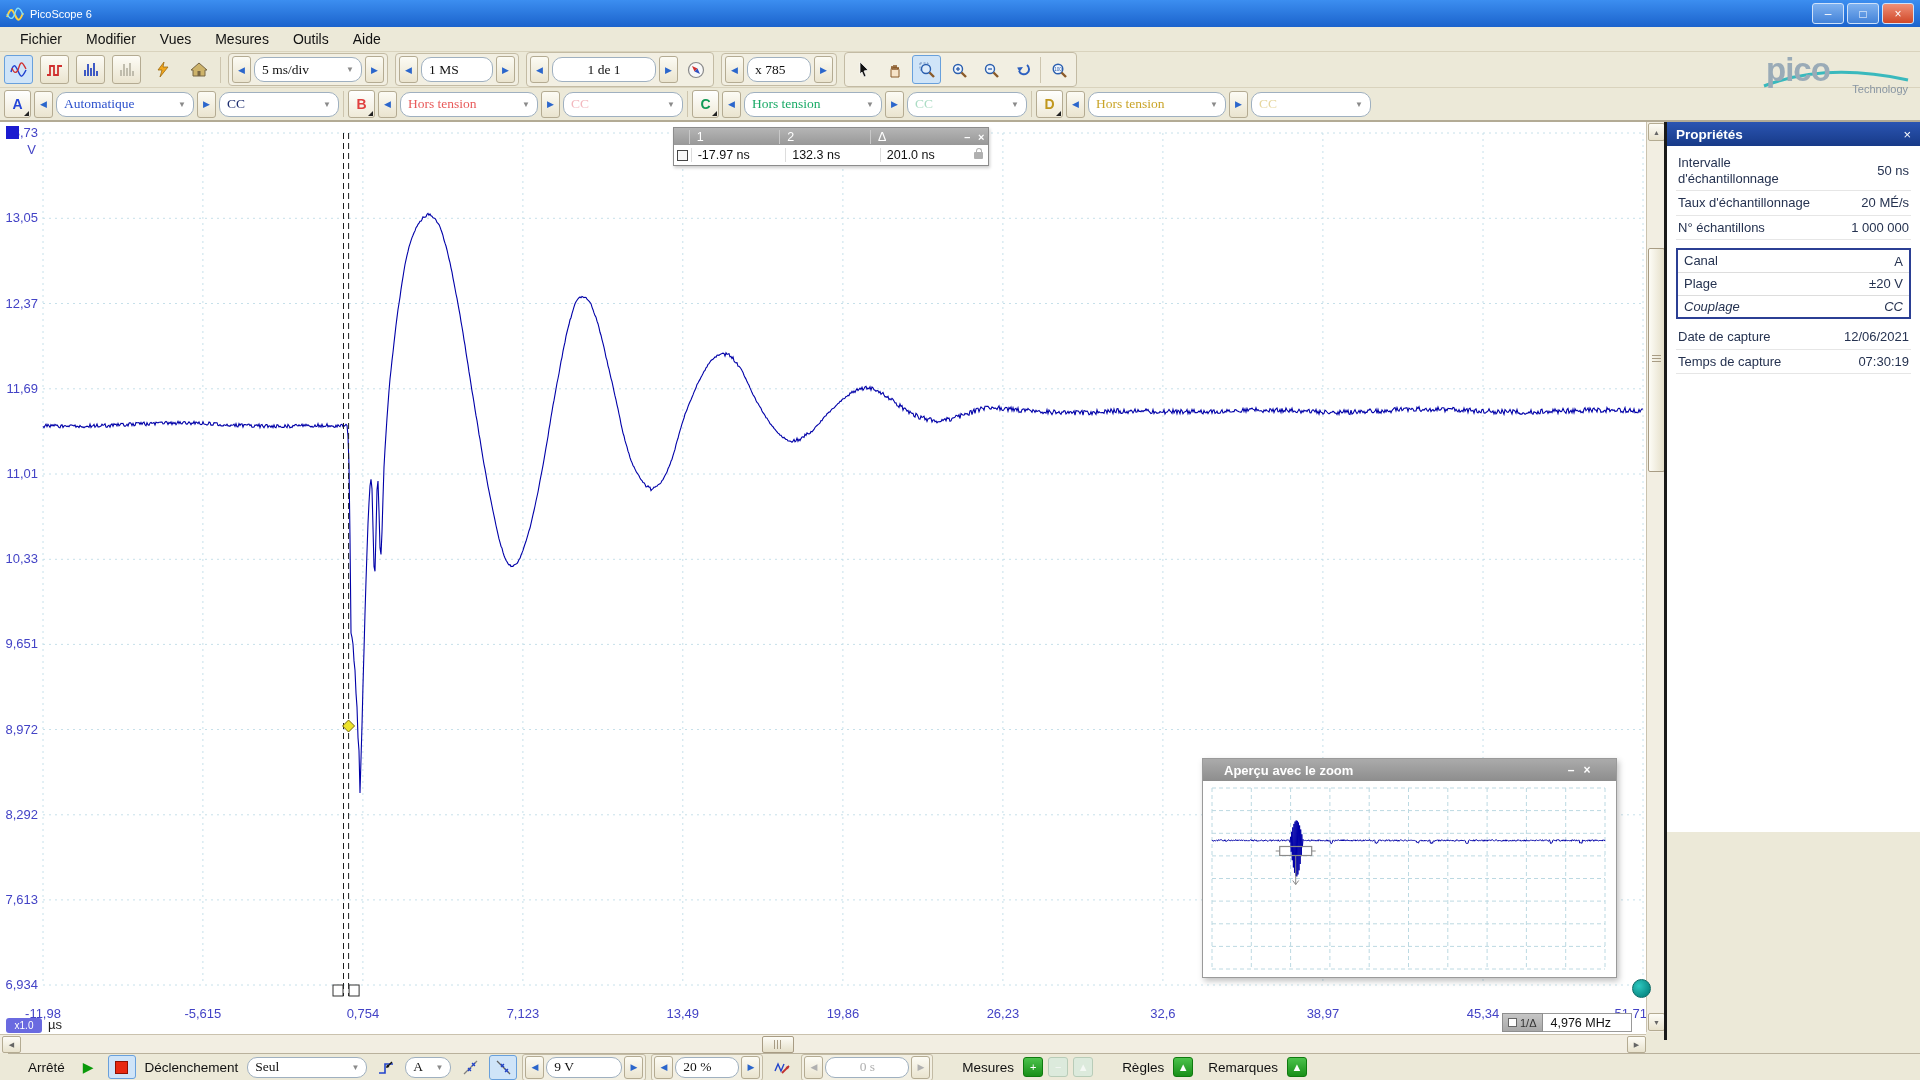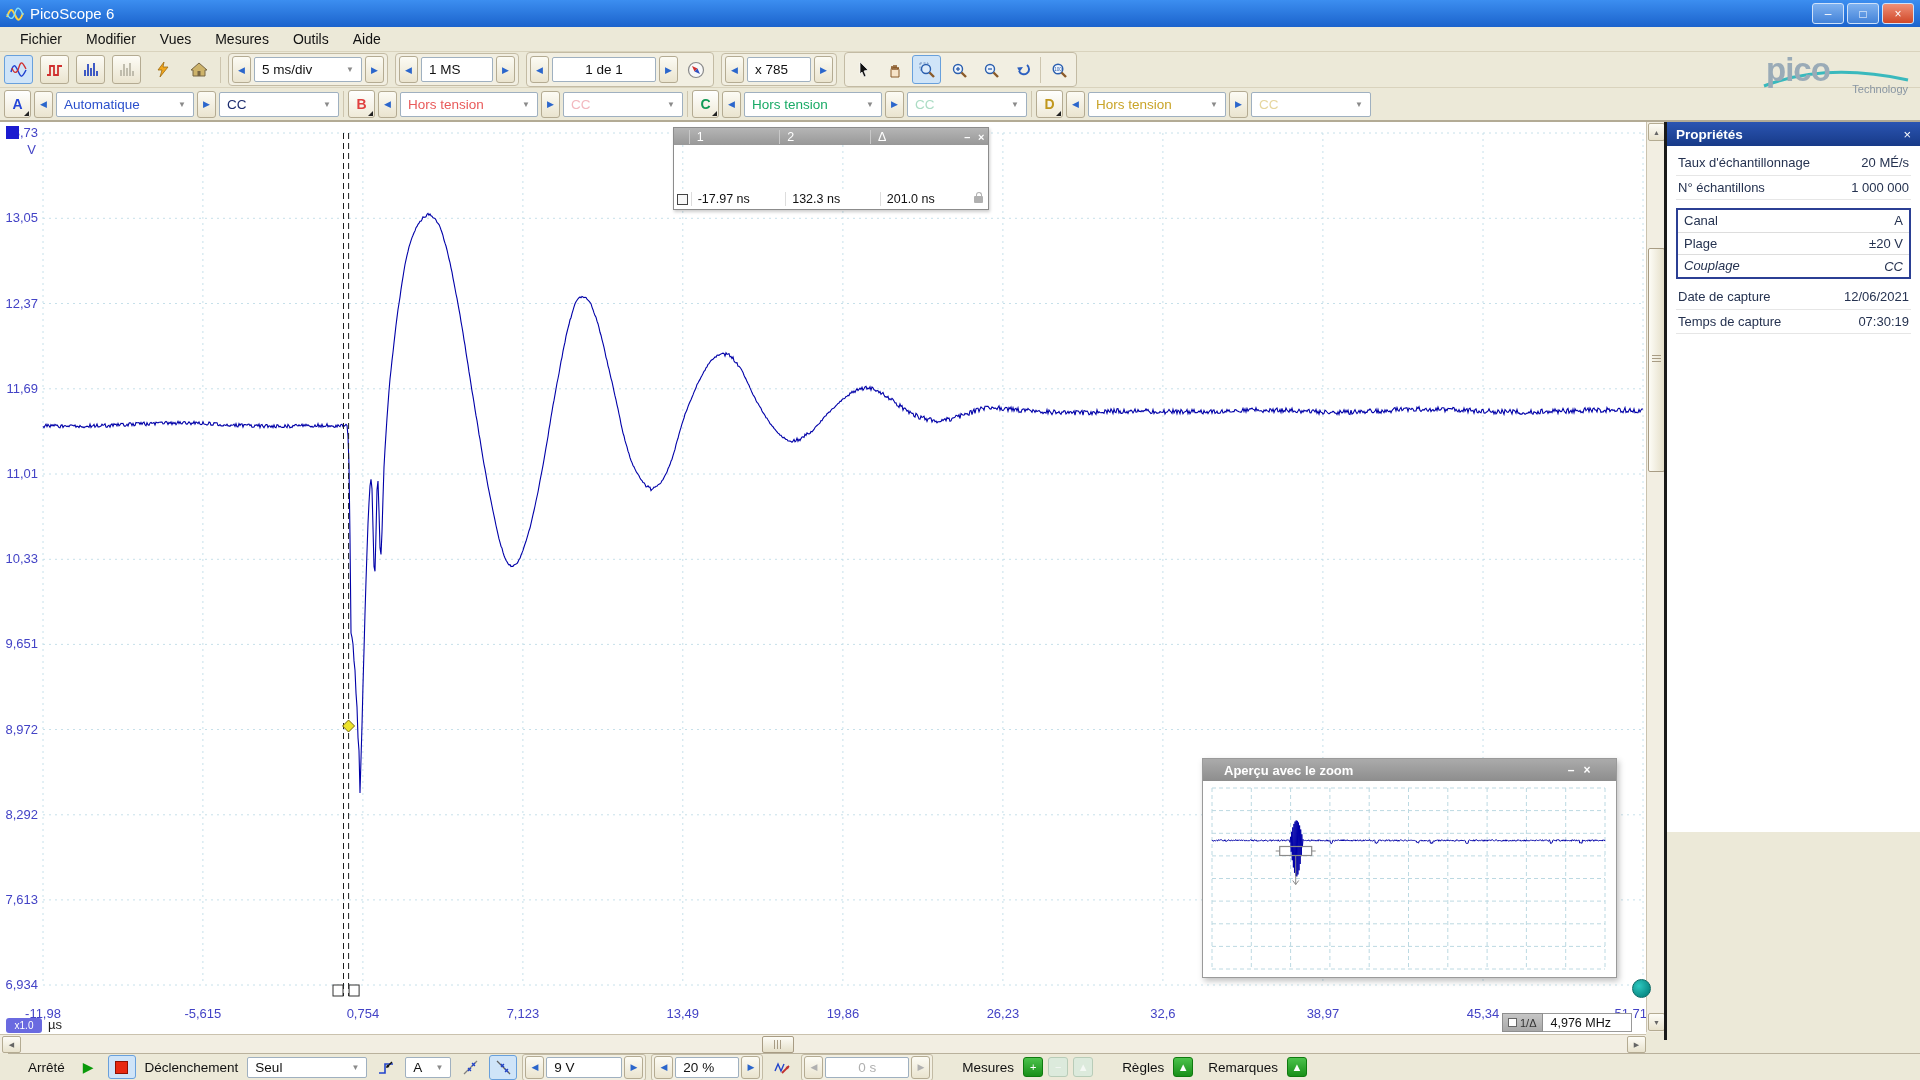--- a/index.html
+++ b/index.html
@@ -1,43 +1,43 @@
 <!DOCTYPE html>
 <html><head>
 <meta charset="utf-8">
 <style>
   html,body{margin:0;padding:0;background:#444;}
   #app{position:relative;width:1920px;height:1080px;background:#ece9d8;overflow:hidden;
        font-family:"Liberation Sans",sans-serif;font-size:13px;color:#111;}
   
   .titlebar{position:absolute;left:0;top:0;width:100%;height:27px;box-sizing:border-box;
     background:linear-gradient(#3c8ef0,#1b63cc);display:flex;align-items:center;padding:0 6px;color:#fff;}
-  .titlebar .title{margin-left:6px;font-size:15px;}
+  .titlebar .title{margin-left:6px;font-size:11px;}
   .winbtns{margin-left:auto;display:flex;gap:3px;}
   .winbtn{width:30px;height:19px;display:flex;align-items:center;justify-content:center;
     background:linear-gradient(#7fb2f0,#4382d8);border:1px solid #cfe2fa;border-radius:3px;font-size:12px;color:#fff;}
   .winbtn.close{background:linear-gradient(#f09078,#d04828);}
   
   .menubar{position:absolute;top:27px;left:0;width:100%;height:25px;box-sizing:border-box;background:#ece9d8;
     border-bottom:1px solid #d9d3bd;display:flex;align-items:center;padding-left:8px;}
   .menuitem{padding:15px 12px;font-size:14px;}
   
   .toolbar1{position:absolute;top:52px;left:0;width:100%;height:36px;box-sizing:border-box;background:#ece9d8;
     border-bottom:1px solid #d9d3bd;display:flex;align-items:center;gap:7px;padding-left:4px;}
   .chanbar{position:absolute;top:88px;left:0;width:100%;height:34px;box-sizing:border-box;background:#ece9d8;
     border-bottom:2px solid #b3ab95;display:flex;align-items:center;gap:4px;padding-left:4px;}
   .tgroup{display:flex;align-items:center;gap:3px;border:1px solid #c3bba4;border-radius:4px;padding:2px 3px;background:#f2efe2;}
   .iconbtn{width:27px;height:27px;display:flex;align-items:center;justify-content:center;
     background:linear-gradient(#fdfcf6,#eae4cf);border:1px solid #b4ab92;border-radius:3px;}
   .iconbtn.flat{border-color:transparent;background:transparent;}
   .sel{background:#cfe4f8 !important;border:1px solid #68a0dc !important;}
   .navbtn{width:17px;height:25px;display:flex;align-items:center;justify-content:center;font-size:9px;color:#2b66cc;
     background:linear-gradient(#fcfbf4,#eae4cf);border:1px solid #b4ab92;border-radius:3px;}
-  .fld{height:25px;background:#fff;border:1px solid #9fb0c0;border-radius:2px;display:flex;align-items:center;
-    padding:0 7px;font-size:13.5px;box-sizing:border-box;}
+  .fld{height:25px;background:#fff;border:1px solid #9fb0c0;border-radius:10px;display:flex;align-items:center;
+    padding:0 7px;font-size:13.5px;box-sizing:border-box;font-family:Liberation Serif, serif;}
   .fld .caret{margin-left:auto;color:#8a8a8a;font-size:8px;padding-left:8px;}
   .vsep{width:1px;height:26px;background:#cdc5ae;}
   
   .chan{display:flex;align-items:center;gap:3px;}
   .chan-letter{position:relative;width:25px;height:26px;background:linear-gradient(#fff,#efead8);
     border:1px solid #b4ab92;border-radius:3px;font-weight:bold;font-size:14px;
     display:flex;align-items:center;justify-content:center;color:var(--c-letter);}
   .chan-letter .corner{position:absolute;right:1px;bottom:1px;width:0;height:0;
     border-left:5px solid transparent;border-bottom:5px solid #222;}
   .chan .mode{width:138px;color:var(--c-mode);}
@@ -59,21 +59,21 @@
   .chip-l .sq{width:7px;height:7px;background:#fff;border:1px solid #666;}
   .chip-r{background:#fff;border:1px solid #999;border-left:none;font-size:12.5px;display:flex;align-items:center;
     padding:0 8px;min-width:72px;}
   
   .rulerbox{position:absolute;left:673px;top:127px;width:314px;z-index:6;border:1px solid #8c8c8c;font-size:12.5px;
     box-shadow:1px 2px 3px rgba(0,0,0,.2);}
   .rb-head{height:17px;background:linear-gradient(#b5b5b5,#989898);color:#fff;display:flex;align-items:center;}
   .rb-sp{width:16px;}
   .rb-c{width:98px;padding-left:7px;box-sizing:border-box;border-left:1px solid #c9c9c9;}
   .rb-btn{width:15px;text-align:center;color:#fff;font-size:11px;font-weight:bold;}
-  .rb-row{height:20px;background:#fff;display:flex;align-items:center;margin-top:44px;}
+  .rb-row{height:20px;background:#fff;display:flex;align-items:center;}
   .rb-handle{width:9px;height:9px;border:1px solid #444;background:#f8f8f8;margin:0 3px;}
   .rb-val{width:98px;padding-left:6px;box-sizing:border-box;border-left:1px solid #ddd;color:#111;}
   .lock{width:9px;height:7px;background:#b0b0b0;border-radius:1px;position:relative;margin:0 5px 0 auto;}
   .lock:before{content:"";position:absolute;left:1.5px;top:-4px;width:4px;height:4px;border:1.5px solid #b0b0b0;
     border-bottom:none;border-radius:3px 3px 0 0;}
   
   .hscroll{position:absolute;left:0;top:1034px;width:1646px;height:18px;background:#f2eee2;border-top:1px solid #cac2ae;z-index:3;}
   .sbtn{position:absolute;width:17px;height:15px;top:1px;background:linear-gradient(#fdfcf6,#e8e2cd);
     border:1px solid #b4ab92;border-radius:2px;font-size:7px;color:#666;display:flex;align-items:center;justify-content:center;}
   .hthumb{position:absolute;left:762px;top:1px;width:30px;height:15px;background:linear-gradient(#fdfcf6,#e5dfc9);
@@ -487,20 +487,24 @@
   <div class="teal-dot"></div>
 
   <div class="props-border"></div>
   <div class="props">
     <div class="props-head">
       <span>Propriétés</span>
       <span class="props-close">×</span>
     </div>
     <div class="props-body">
       <div class="prow">
+        <span class="lbl">Intervalle d'échantillonnage</span>
+        <span class="val">50 ns</span>
+      </div>
+      <div class="prow">
         <span class="lbl">Taux d'échantillonnage</span>
         <span class="val">20 MÉ/s</span>
       </div>
       <div class="prow">
         <span class="lbl">N° échantillons</span>
         <span class="val">1 000 000</span>
       </div>
       <div class="pbox">
         <div class="prow">
           <span class="lbl">Canal</span>

